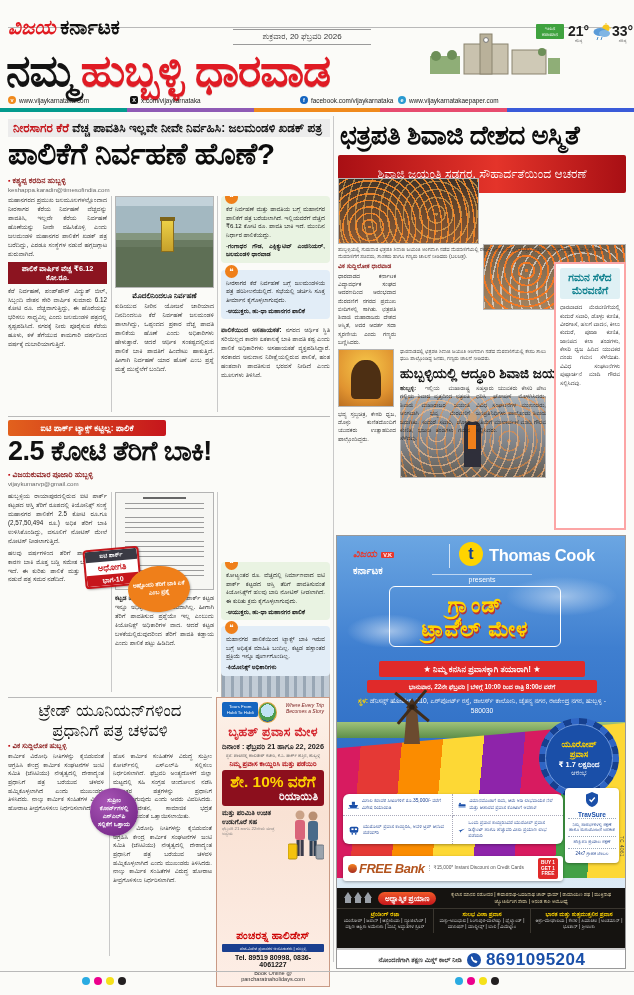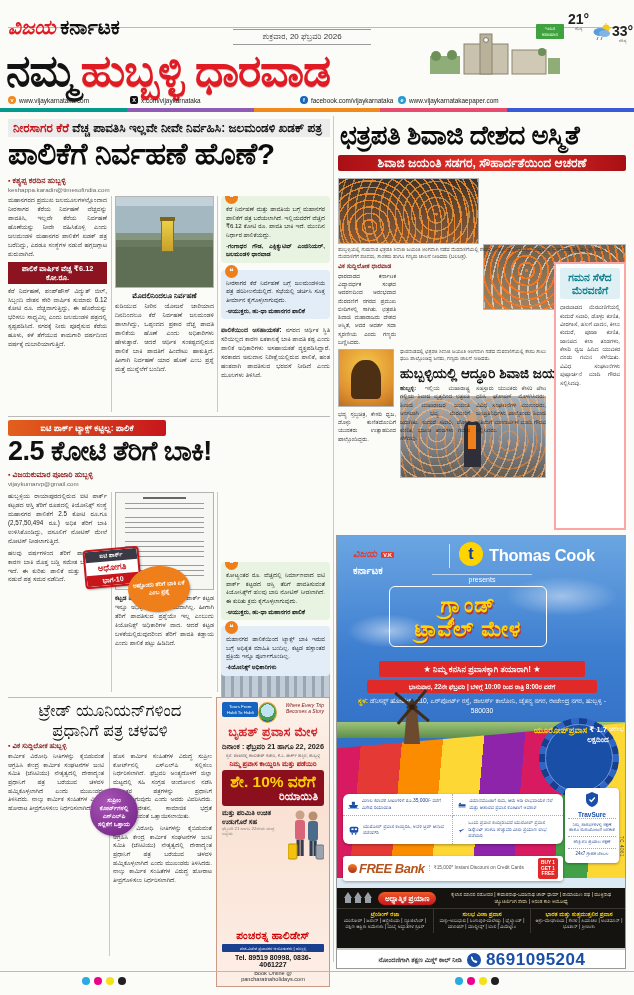--- a/index.html
+++ b/index.html
@@ -58,35 +58,35 @@
 .ph-doc .head{position:absolute;top:4px;left:28%;right:28%;height:2.4px;background:#666}
 
 .partbadge{width:56px;border:2px solid #c6161c;border-radius:4px;background:#fff;text-align:center;transform:rotate(-5deg);overflow:hidden;box-shadow:1px 1px 2px rgba(0,0,0,.3)}
 .partbadge .pt{background:#3a3a44;color:#fff;font-size:6px;font-weight:bold;padding:2px 0}
 .partbadge .pm{color:#c6161c;font-size:8.6px;font-weight:bold;padding:1px 0}
 .partbadge .pb{background:#c6161c;color:#fff;font-size:7px;font-weight:bold;padding:1.5px 0}
 .bubble{background:#ef7f1a;color:#fff;border-radius:50%;text-align:center;font-size:6px;font-weight:bold;line-height:1.3;display:flex;align-items:center;justify-content:center;padding:4px;transform:rotate(-4deg);box-shadow:1px 1px 2px rgba(0,0,0,.25)}
 .circlep{background:radial-gradient(circle at 35% 30%,#a855b5,#7c2d8e 75%);color:#fff;border-radius:50%;display:flex;align-items:center;justify-content:center;text-align:center;font-size:6px;font-weight:bold;line-height:1.35;padding:5px;box-shadow:1px 1px 3px rgba(0,0,0,.3)}
 
 .sh-head{font-size:26px;font-weight:bold;color:#0c0c0c;letter-spacing:-.5px;white-space:nowrap}
-.sh-banner{background:linear-gradient(90deg,#a80f14,#e4342a 55%,#a80f14);color:#fff;font-weight:bold;font-size:12.3px;text-align:center;padding:1px 0;border-radius:2px}
+.sh-banner{background:linear-gradient(90deg,#a80f14,#e4342a 55%,#a80f14);color:#fff;font-weight:normal;font-size:12.3px;text-align:center;padding:12px 0;border-radius:2px}
 .sh2-head{font-size:13.5px;font-weight:bold;color:#101010;white-space:nowrap}
 .gmbox{border:2px solid #fca5a5;background:#fff;padding:4px 4px}
 .gmtitle{color:#0b7e8c;font-size:10.5px;font-weight:bold;text-align:center;line-height:1.2;background:#dff0f4;padding:3px 0;border-radius:2px}
 
 .tcad{background:radial-gradient(ellipse 60px 24px at 18% 22%,rgba(255,255,255,.5),transparent 70%),radial-gradient(ellipse 80px 28px at 78% 14%,rgba(255,255,255,.45),transparent 70%),linear-gradient(180deg,#6ba6e2 0%,#3f7fd0 26%,#2f6ec5 52%,#9dc0e4 66%,#d8e8f4 74%,#e8f0f6 100%);border:1px solid #999;overflow:hidden}
 .tc-title{color:#ffd400;font-weight:bold;text-align:center;font-size:21px;line-height:1.15;text-shadow:1px 1.5px 0 #b33;letter-spacing:1px}
 .tc-tagline{background:#e02a2a;color:#fff;font-size:8.2px;font-weight:bold;text-align:center;padding:2.5px 0;border-radius:2px}
 .tc-date{background:#e02a2a;color:#fff;font-size:6.4px;font-weight:bold;text-align:center;padding:2.5px 2px;border-radius:2px}
 .tc-venue{color:#fff;font-size:6.7px;text-align:center;line-height:1.45}
 .tulips{position:absolute;left:0;width:100%;overflow:hidden}
 .tulips .field{position:absolute;left:-30px;right:-30px;top:14px;bottom:-16px;transform:rotate(-5deg);background:linear-gradient(100deg,#2f7d33 0 6%,#d81b60 6% 16%,#e53935 16% 27%,#fb8c00 27% 38%,#fdd835 38% 49%,#8e24aa 49% 60%,#d81b60 60% 71%,#43a047 71% 80%,#fdd835 80% 92%,#e53935 92% 100%)}
 .tulips .hor{position:absolute;left:0;right:0;top:0;height:16px;background:linear-gradient(180deg,#9fc27a,#5e8f4a)}
 .burst{border-radius:50%;background:repeating-conic-gradient(#16408f 0 12deg,#2f65c4 12deg 24deg);display:flex;align-items:center;justify-content:center}
-.burst .in{width:84%;height:84%;border-radius:50%;background:#1a4fa8;border:1px solid #6f97d8;color:#fff;text-align:center;display:flex;flex-direction:row;justify-content:center;line-height:1.25}
+.burst .in{width:84%;height:84%;border-radius:50%;background:#1a4fa8;border:1px solid #6f97d8;color:#fff;text-align:center;display:flex;flex-direction:column;justify-content:center;line-height:1.25}
 .offers{background:#fff;border-radius:6px;display:grid;grid-template-columns:1fr 1fr;box-shadow:0 1px 3px rgba(0,0,0,.35)}
 .offer{display:flex;gap:3px;padding:4px 5px;align-items:center}
 .offer .tx{font-size:4.9px;line-height:1.35;color:#1a3f8f;text-align:left}
 .offer:nth-child(1),.offer:nth-child(2){border-bottom:1px dotted #aab}
 .offer:nth-child(odd){border-right:1px dotted #aab}
 .travsure{background:#fff;border-radius:4px;padding:4px 3px;text-align:center;box-shadow:0 1px 3px rgba(0,0,0,.35)}
 .travsure .ln{font-size:4.5px;color:#1a3f8f;line-height:1.3;padding:2.5px 0;border-top:1px dotted #9ab}
 .tsbrand{font-size:6.5px;font-weight:bold;color:#1a4fa8}
 .icici{background:#fff;border-radius:3px;display:flex;align-items:center;gap:4px;padding:2px 5px;box-shadow:0 1px 3px rgba(0,0,0,.35)}
 .icici .brand{font-size:13px;font-weight:bold;color:#b3541e;letter-spacing:-.5px;font-style:italic}
@@ -151,21 +151,21 @@
         <circle cx="12" cy="26" r="5"></circle>
         <circle cx="28" cy="25" r="5"></circle>
         <circle cx="118" cy="22" r="4"></circle>
       </g>
   </svg>
 
   <div class="abs wbadge" style="left:536px;top:24px;width:28px">
     <div>ಇಂದಿನ</div>
     <div>ಹವಾಮಾನ</div>
   </div>
-  <div class="abs" style="left:568px;top:12px;text-align:center">
+  <div class="abs" style="left:568px;top:24px;text-align:center">
     <div class="temp">21°</div>
     <div class="tlabel">ಕನಿಷ್ಠ</div>
   </div>
   <svg class="abs" style="left:592px;top:23px" width="20" height="18" viewBox="0 0 20 18">
     <circle cx="14" cy="5" r="3.6" fill="#f7c71e"></circle>
     <g stroke="#f7c71e" stroke-width="1">
         <line x1="14" y1="0" x2="14" y2="1.4"></line>
         <line x1="19" y1="5" x2="17.8" y2="5"></line>
       </g>
     <ellipse cx="8" cy="9" rx="6.5" ry="4" fill="#5a9bd8"></ellipse>
@@ -403,21 +403,21 @@
       <span style="color:#e8372c;font-weight:bold;font-style:italic;font-size:10px">ವಿಜಯ</span>
       <span style="background:#e8372c;color:#fff;font-size:5.5px;font-weight:bold;padding:0 2px;border-radius:1px">V.K</span><br>
       <span style="color:#fff;font-weight:bold;font-size:10px">ಕರ್ನಾಟಕ</span>
     </div>
     <div class="abs" style="left:112px;top:8px;height:24px;border-left:1px solid rgba(255,255,255,.7)"></div>
     <div class="abs" style="left:122px;top:6px;width:24px;height:24px;border-radius:50%;background:#ffd400;color:#16408f;font-weight:bold;font-size:16px;text-align:center;line-height:24px">t</div>
     <div class="abs" style="left:152px;top:10px;color:#fff;font-weight:bold;font-size:16.5px;letter-spacing:-.3px">Thomas Cook</div>
 
     <div class="abs" style="left:95px;top:38px;width:100px;color:#fff;font-size:7px;text-align:center;border-top:1px solid rgba(255,255,255,.6);padding-top:1px">presents</div>
 
-    <div class="abs" style="left:52px;top:50px;width:158px;border:1.5px solid #fff;border-radius:6px;padding:6px 0 5px">
+    <div class="abs" style="left:52px;top:50px;width:172px;border:1.5px solid #fff;border-radius:6px;padding:6px 0 5px">
       <div class="tc-title">ಗ್ರ್ಯಾಂಡ್</div>
       <div class="tc-title">ಟ್ರಾವೆಲ್ ಮೇಳ</div>
     </div>
     <div class="abs tc-tagline" style="left:42px;top:125px;width:206px">★  ನಿಮ್ಮ ಕನಸಿನ ಪ್ರವಾಸಕ್ಕಾಗಿ ತಯಾರಾಗಿ!  ★</div>
     <div class="abs tc-date" style="left:30px;top:144px;width:230px">ಭಾನುವಾರ, 22ನೇ ಫೆಬ್ರವರಿ | ಬೆಳಿಗ್ಗೆ 10:00 ರಿಂದ ರಾತ್ರಿ 8:00ರ ವರೆಗೆ</div>
     <div class="abs tc-venue" style="left:16px;top:160px;width:258px">
       <span style="color:#ffd400;font-weight:bold">ಸ್ಥಳ: </span><span>ಡೆನಿಸನ್ಸ್ ಹೋಟೆಲ್, 110, ಏರ್‌ಪೋರ್ಟ್ ರಸ್ತೆ, ಡಾಲರ್ಸ್ ಕಾಲೋನಿ, ಚೈತನ್ಯ ನಗರ, ರಾಜೇಂದ್ರ ನಗರ, ಹುಬ್ಬಳ್ಳಿ - 580030</span>
     </div>
 
     <div class="tulips abs" style="top:186px;height:156px">

